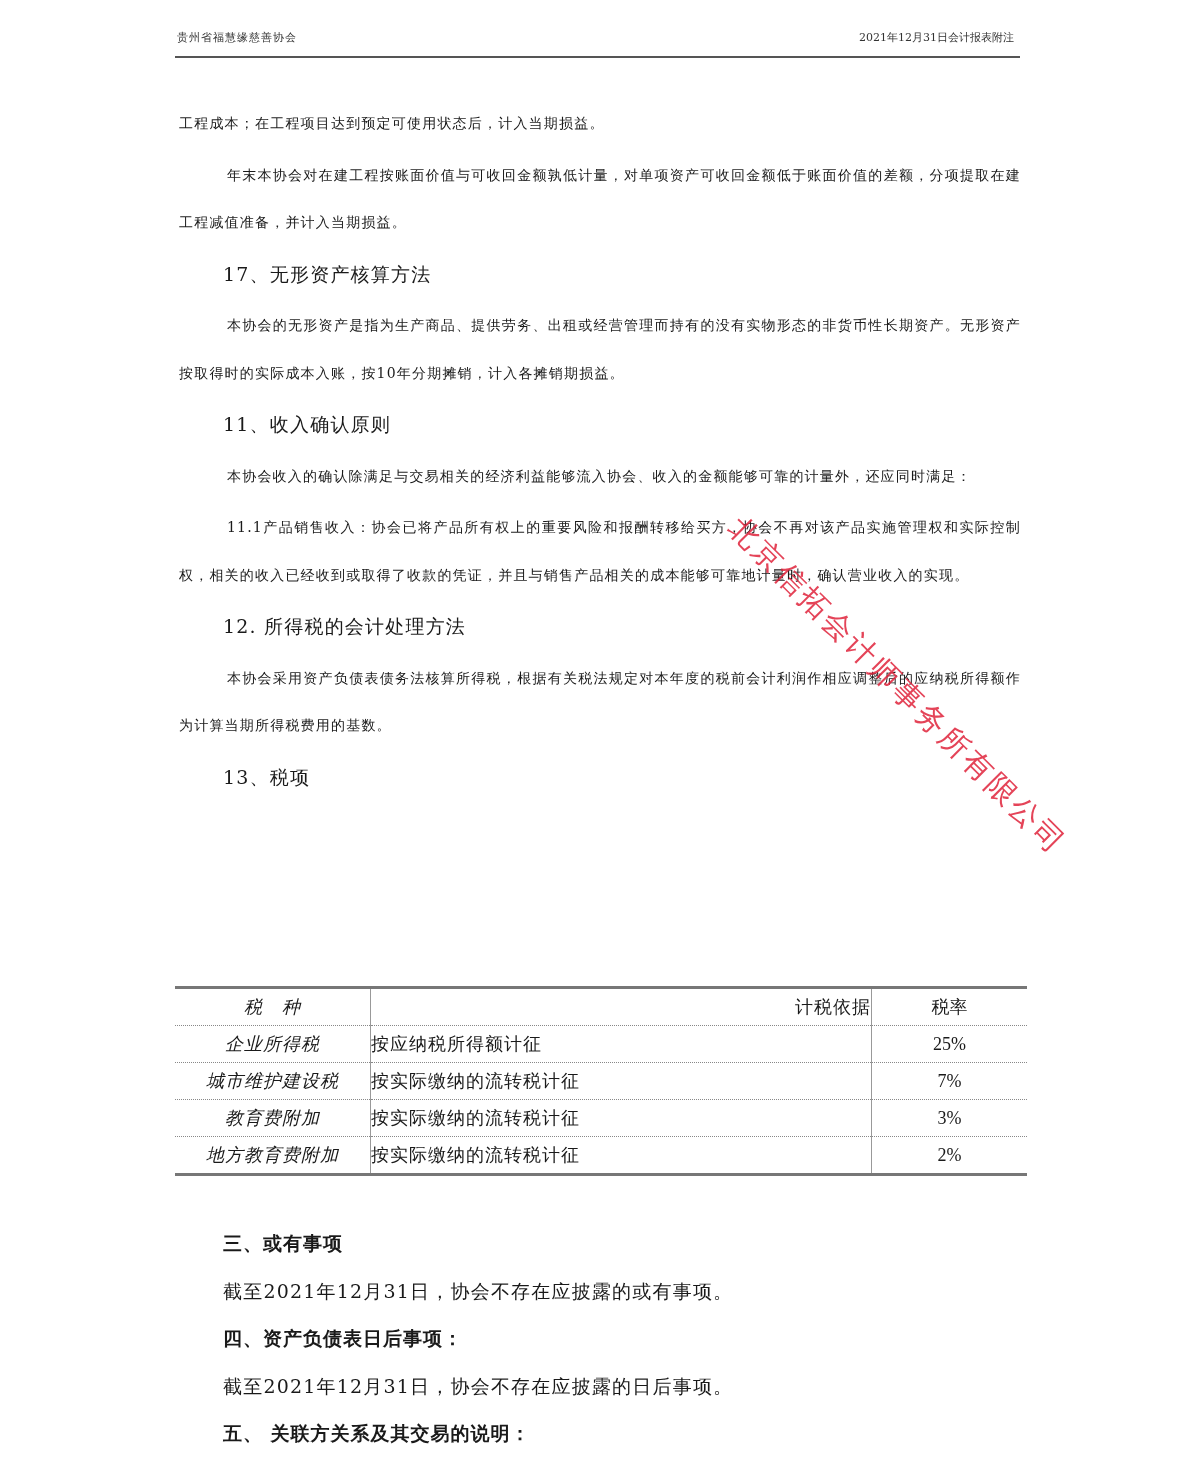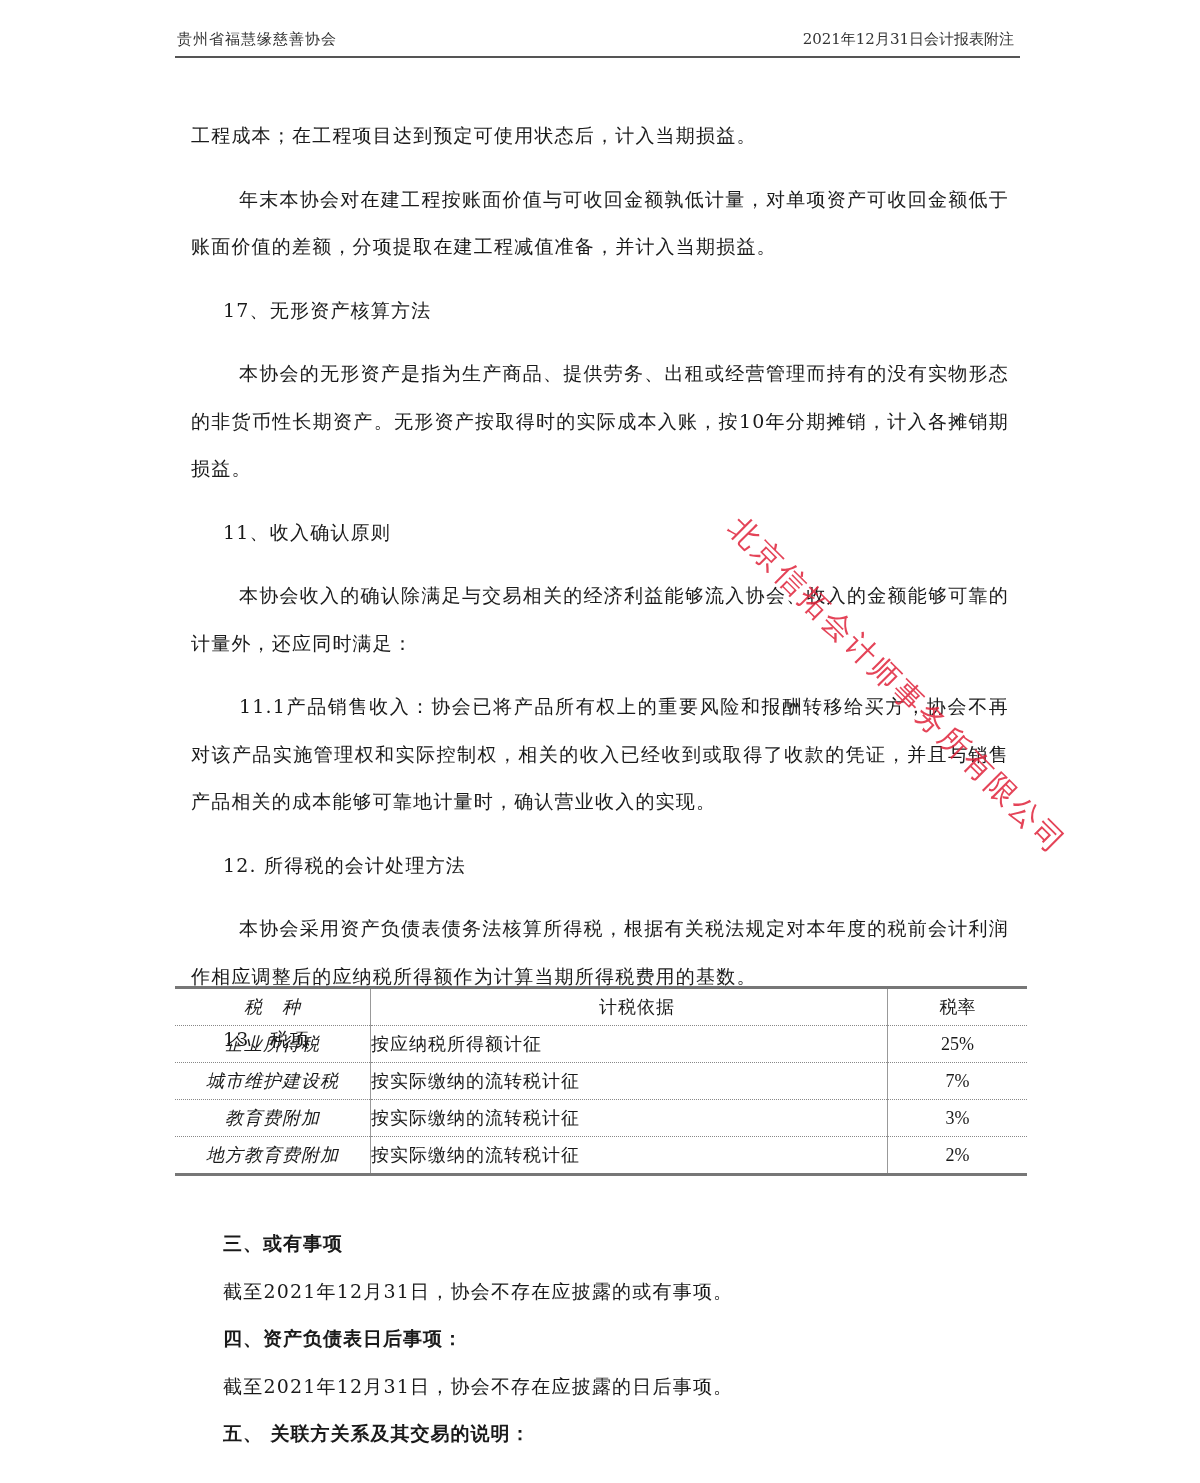--- a/index.html
+++ b/index.html
@@ -4,48 +4,48 @@
 <style>
   html, body { margin: 0; padding: 0; background: #ffffff; }
   body {
     width: 1200px; height: 1483px; position: relative; overflow: hidden;
     font-family: "DejaVu Serif", "Liberation Serif", serif;
     color: #1a1a1a;
   }
   .page-header {
     position: absolute; left: 175px; top: 30px; width: 845px; height: 26px;
     border-bottom: 2px solid #555;
-    font-size: 15px; color: #333;
+    font-size: 11px; color: #333;
   }
   .page-header .left { position: absolute; left: 2px; top: 0; letter-spacing: 1px; }
   .page-header .right { position: absolute; right: 6px; top: 0; }
   .content { position: absolute; left: 175px; top: 96px; width: 850px; }
   .p {
-    font-size: 19px; line-height: 47.5px; margin: 16px;
+    font-size: 14px; line-height: 47.5px; margin: 4px;
     text-align: justify; letter-spacing: 1.2px;
   }
   .indent { text-indent: 48px; }
   .heading { font-size: 19px; line-height: 47.5px; margin: 0; padding-left: 48px; letter-spacing: 1.2px; }
   .section {
     font-size: 19px; line-height: 47.5px; margin: 0; padding-left: 48px;
     font-weight: bold; letter-spacing: 1px;
   }
   table.tax {
     position: absolute; left: 175px; top: 986px; width: 852px;
     border-collapse: collapse; font-size: 18px;
     border-top: 3px solid #777; border-bottom: 3px solid #777;
   }
   table.tax td, table.tax th {
     border-bottom: 1px dotted #888; height: 36px; padding: 0; font-weight: normal;
   }
   table.tax tr:last-child td { border-bottom: none; }
   table.tax .c1 { width: 195px; text-align: center; border-right: 1px solid #999; letter-spacing: 1px; font-style: italic; }
   table.tax .c2 { width: 500px; text-align: left; border-right: 1px solid #999; letter-spacing: 1px; }
   table.tax .c3 { text-align: center; font-family: "Liberation Serif", serif; }
-  table.tax th.c2 { text-align: center; padding-left: 16px; }
+  table.tax th.c2 { text-align: right; padding-left: 0; }
   .stamp {
     position: absolute; left: 748px; top: 508px;
     width: 290px; height: 40px;
     transform-origin: 0 0; transform: rotate(45deg);
     color: #e0243c; font-size: 30px; letter-spacing: 3px;
     font-family: "DejaVu Sans", sans-serif; opacity: 0.85;
     white-space: nowrap; pointer-events: none;
   }
   .lower { position: absolute; left: 175px; top: 1220px; width: 850px; }
 </style>

